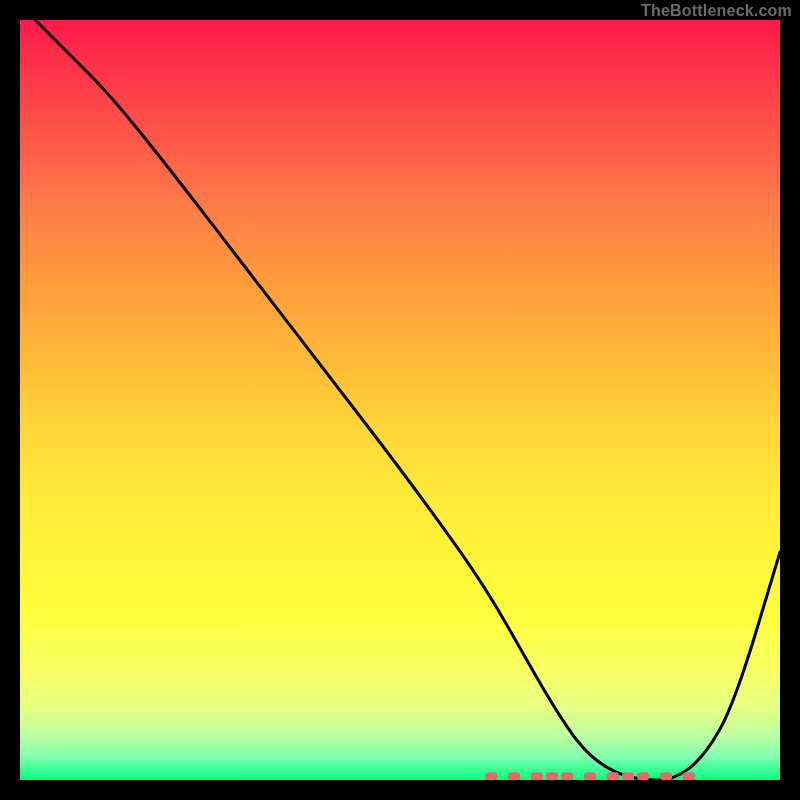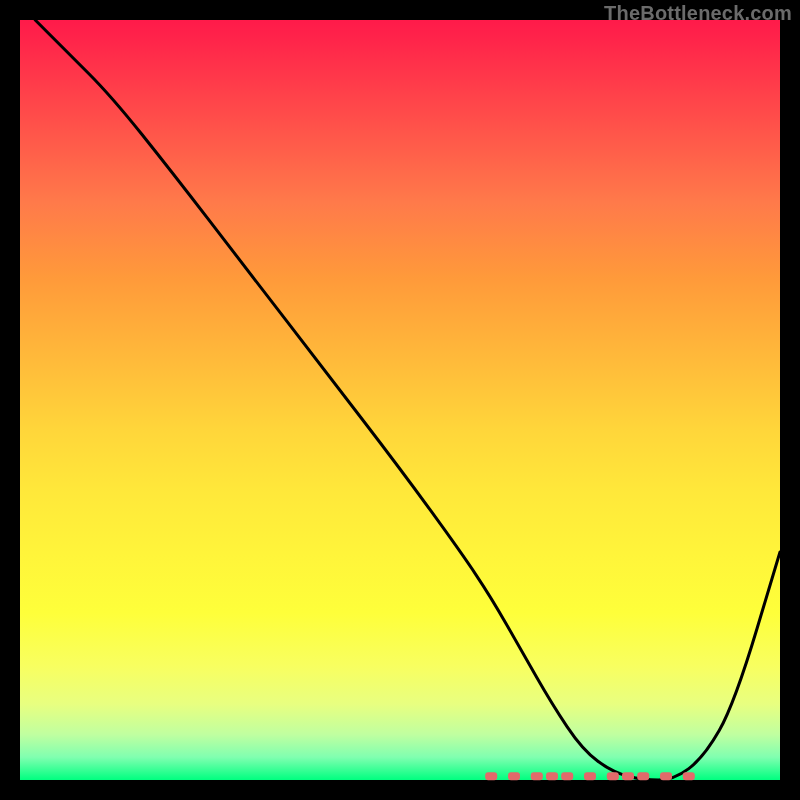--- a/index.html
+++ b/index.html
@@ -38,21 +38,21 @@
       #c0ffa0 94%,
       #80ffb0 97%,
       #00ff80 100%
     );
   }
   .watermark {
     position: absolute;
     top: 2px;
     right: 8px;
     font-family: Arial, Helvetica, sans-serif;
-    font-size: 20px;
+    font-size: 16px;
     font-weight: bold;
     color: #6b6b6b;
     letter-spacing: 0.2px;
     z-index: 10;
   }
   svg.curve {
     position: absolute;
     left: 0;
     top: 0;
     width: 760px;

